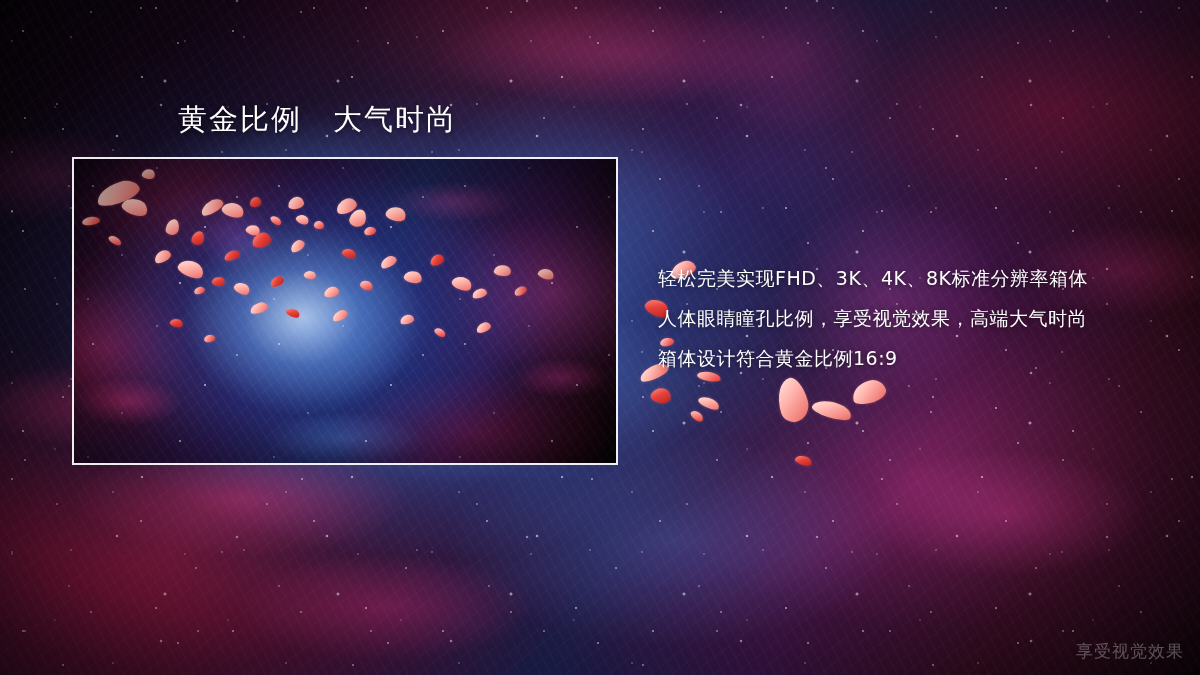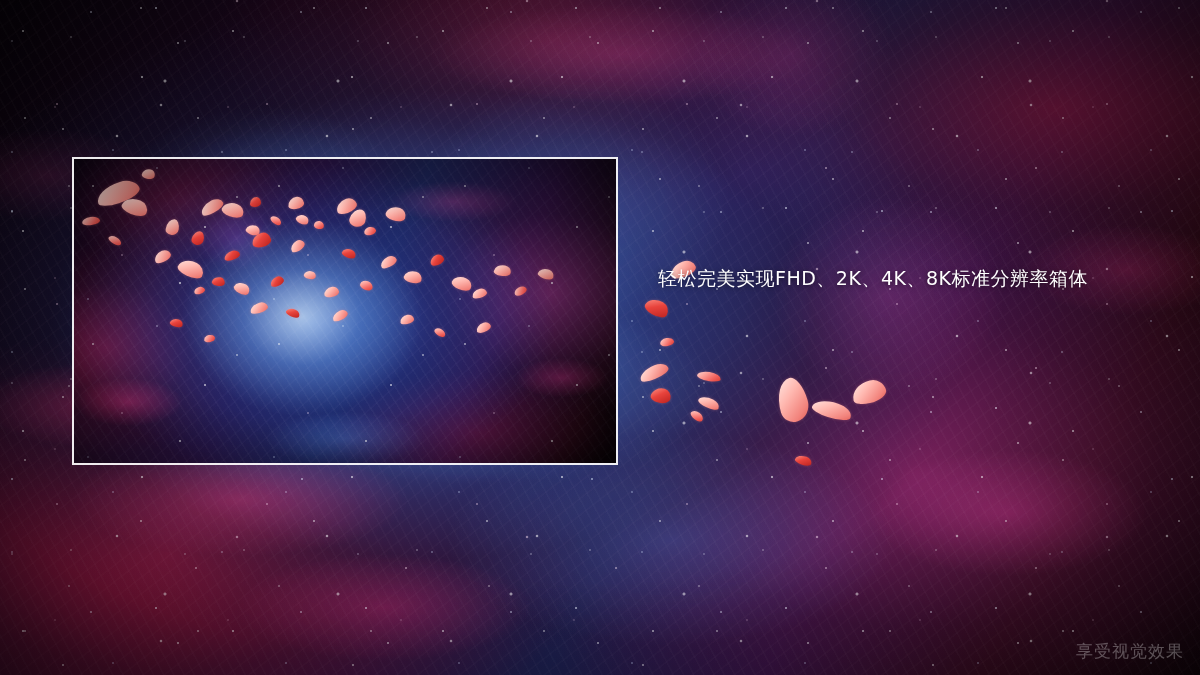--- a/index.html
+++ b/index.html
@@ -264,20 +264,21 @@
       <div class="petal sliver" style="left: 690px; top: 412px; width: 14px; height: 8px; transform: rotate(36deg);"></div>
       <div class="petal pale" style="left: 778px; top: 378px; width: 29px; height: 44px; transform: rotate(-16deg);"></div>
       <div class="petal pale" style="left: 812px; top: 402px; width: 40px; height: 16px; transform: rotate(18deg);"></div>
       <div class="petal pale" style="left: 852px; top: 381px; width: 34px; height: 22px; transform: rotate(-14deg);"></div>
       <div class="petal deep" style="left: 795px; top: 456px; width: 17px; height: 9px; transform: rotate(20deg);"></div>
       <div class="petal pale" style="left: 670px; top: 262px; width: 26px; height: 15px; transform: rotate(-20deg);"></div>
       <div class="petal deep" style="left: 645px; top: 300px; width: 24px; height: 16px; transform: rotate(30deg);"></div>
       <div class="petal sliver" style="left: 660px; top: 338px; width: 14px; height: 8px; transform: rotate(-10deg);"></div>
     </div>
 
+  <div id="title">黄金比例　大气时尚</div>
 
   <div id="photo-frame">
     <div id="photo-inner">
       <div class="ph-base"></div>
       <div class="ph-wisp"></div>
       <div class="ph-dust"></div>
       <div class="ph-stars"></div>
       <div id="petals-inside" style="position:absolute;inset:0;">
           <div class="petal pale" style="left: 22px; top: 24px; width: 44px; height: 20px; transform: rotate(-18deg);"></div>
           <div class="petal pale" style="left: 48px; top: 40px; width: 26px; height: 16px; transform: rotate(22deg);"></div>
@@ -326,18 +327,20 @@
           <div class="petal sliver" style="left: 360px; top: 170px; width: 12px; height: 7px; transform: rotate(32deg);"></div>
           <div class="petal pale" style="left: 402px; top: 164px; width: 15px; height: 9px; transform: rotate(-20deg);"></div>
           <div class="petal deep" style="left: 96px; top: 160px; width: 13px; height: 8px; transform: rotate(18deg);"></div>
           <div class="petal sliver" style="left: 130px; top: 176px; width: 11px; height: 7px; transform: rotate(-14deg);"></div>
         </div>
       <div class="ph-vign"></div>
     </div>
   </div>
 
   <div id="body-text">
-    <div class="line">轻松完美实现FHD、2K、4K、8K标准分辨率箱体</div>
+    <div class="line">轻松完美实现FHD、3K、4K、8K标准分辨率箱体</div>
+    <div class="line">人体眼睛瞳孔比例，享受视觉效果，高端大气时尚</div>
+    <div class="line">箱体设计符合黄金比例16:9</div>
   </div>
 
   <div id="watermark">享受视觉效果</div>
 
 </div>
 
 </body></html>

